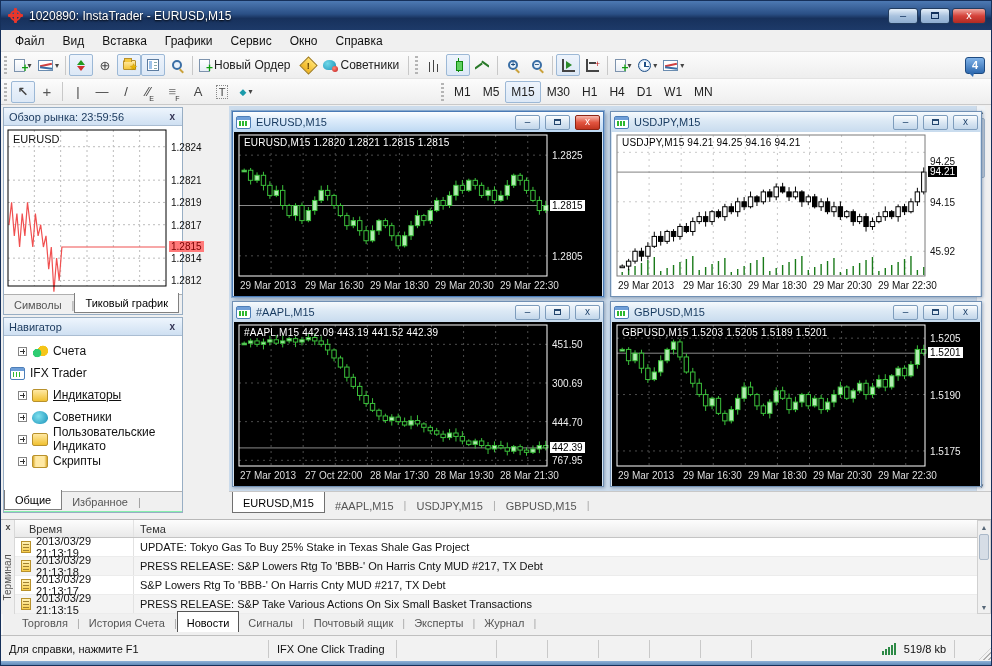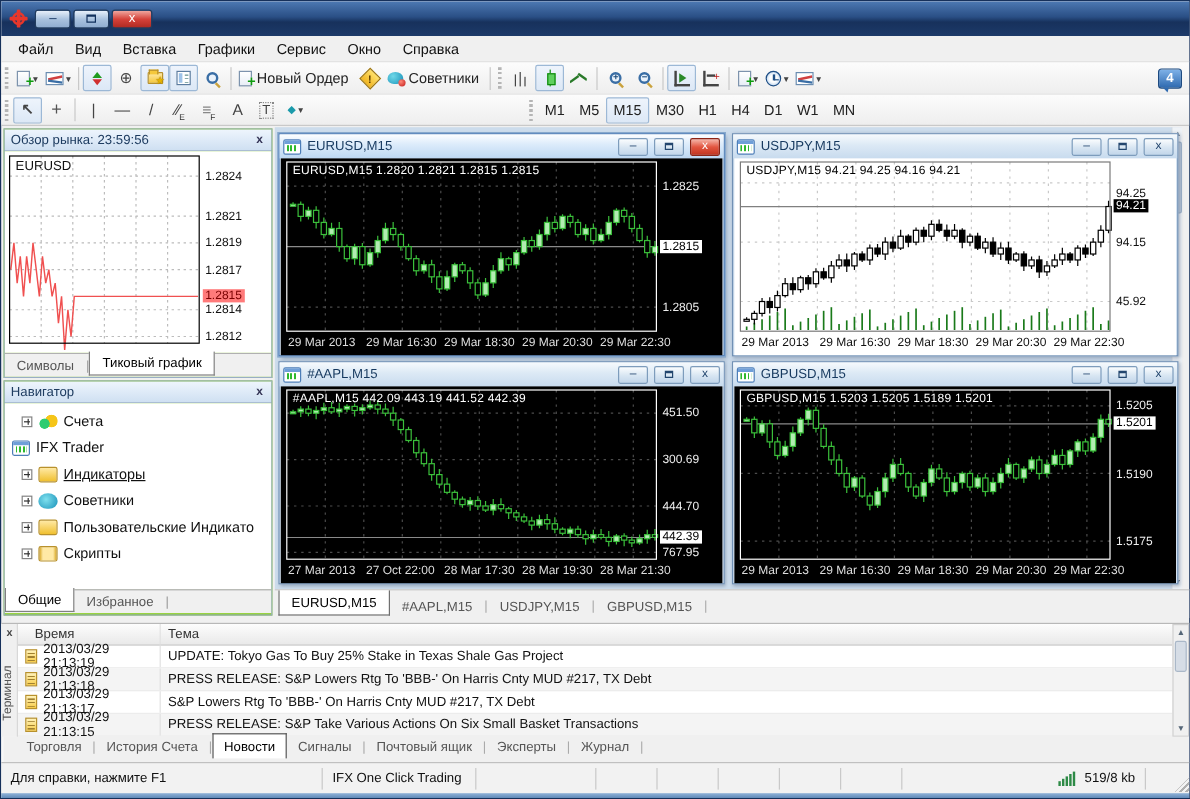--- a/index.html
+++ b/index.html
@@ -78,21 +78,21 @@
      linear-gradient(#444,#444) 9px 5px/1px 8px no-repeat;}
   .i-lchart{width:14px;height:12px;position:relative;overflow:hidden;}
   .i-lchart::before{content:"";position:absolute;left:-1px;top:6px;width:9px;height:2px;background:#2a7a2a;transform:rotate(-35deg);}
   .i-lchart::after{content:"";position:absolute;right:-1px;top:4px;width:9px;height:2px;background:#2a7a2a;transform:rotate(35deg);}
   .i-axis{width:13px;height:13px;border-left:2px solid #444;border-bottom:2px solid #444;position:relative;}
   .i-axis.play::before{content:"";position:absolute;left:2px;top:2px;border-top:4px solid transparent;border-bottom:4px solid transparent;border-left:6px solid #2a8a2a;}
   .i-axis.shift::before{content:"";position:absolute;left:1px;top:3px;width:7px;height:2px;background:#444;}
   .i-axis.shift::after{content:"";position:absolute;left:7px;top:0px;color:#c02020;font-size:9px;content:"+";}
 
   
-  .panel{position:absolute;left:2px;width:224px;background:#84cc16;border:1px solid #98aec4;}
+  .panel{position:absolute;left:2px;width:180px;background:#86efac;border:1px solid #98aec4;}
   .panel-h{height:18px;background:linear-gradient(#eef5fd,#cfe0f2);border-bottom:1px solid #aabdd2;
     display:flex;align-items:center;padding:0 5px;font-size:11px;color:#1e3c60;}
   .panel-h .px{margin-left:auto;font-size:10px;color:#335;font-weight:bold;line-height:1;padding:0 2px;}
   .mwatch{top:106px;height:208px;}
   .mw-body{position:relative;height:168px;background:#fff;}
   .mw-axis span{position:absolute;left:167px;font-size:10px;color:#111;}
   .mw-axis .cur{background:#ff7a7a;color:#7a0000;padding:0 2px;left:165px;}
   .mw-sym{position:absolute;left:9px;top:7px;font-size:11px;color:#111;}
   .panel-tabs{height:20px;display:flex;align-items:flex-end;background:#f0f0f0;border-top:1px solid #b0b0b0;font-size:11px;}
   .ptab{padding:2px 10px 3px;color:#555;}
@@ -184,20 +184,21 @@
 </style>
 </head>
 <body>
 
 <div class="app">
 
   <div class="titlebar">
     <span class="logo">
         <i></i>
       </span>
+    <span class="title-text">1020890: InstaTrader - EURUSD,M15</span>
     <span class="caption-btns">
       <span class="cap">–</span>
       <span class="cap">
           <span class="rbox"></span>
         </span>
       <span class="cap close">x</span>
     </span>
   </div>
 
   <div class="menubar" id="menubar">

